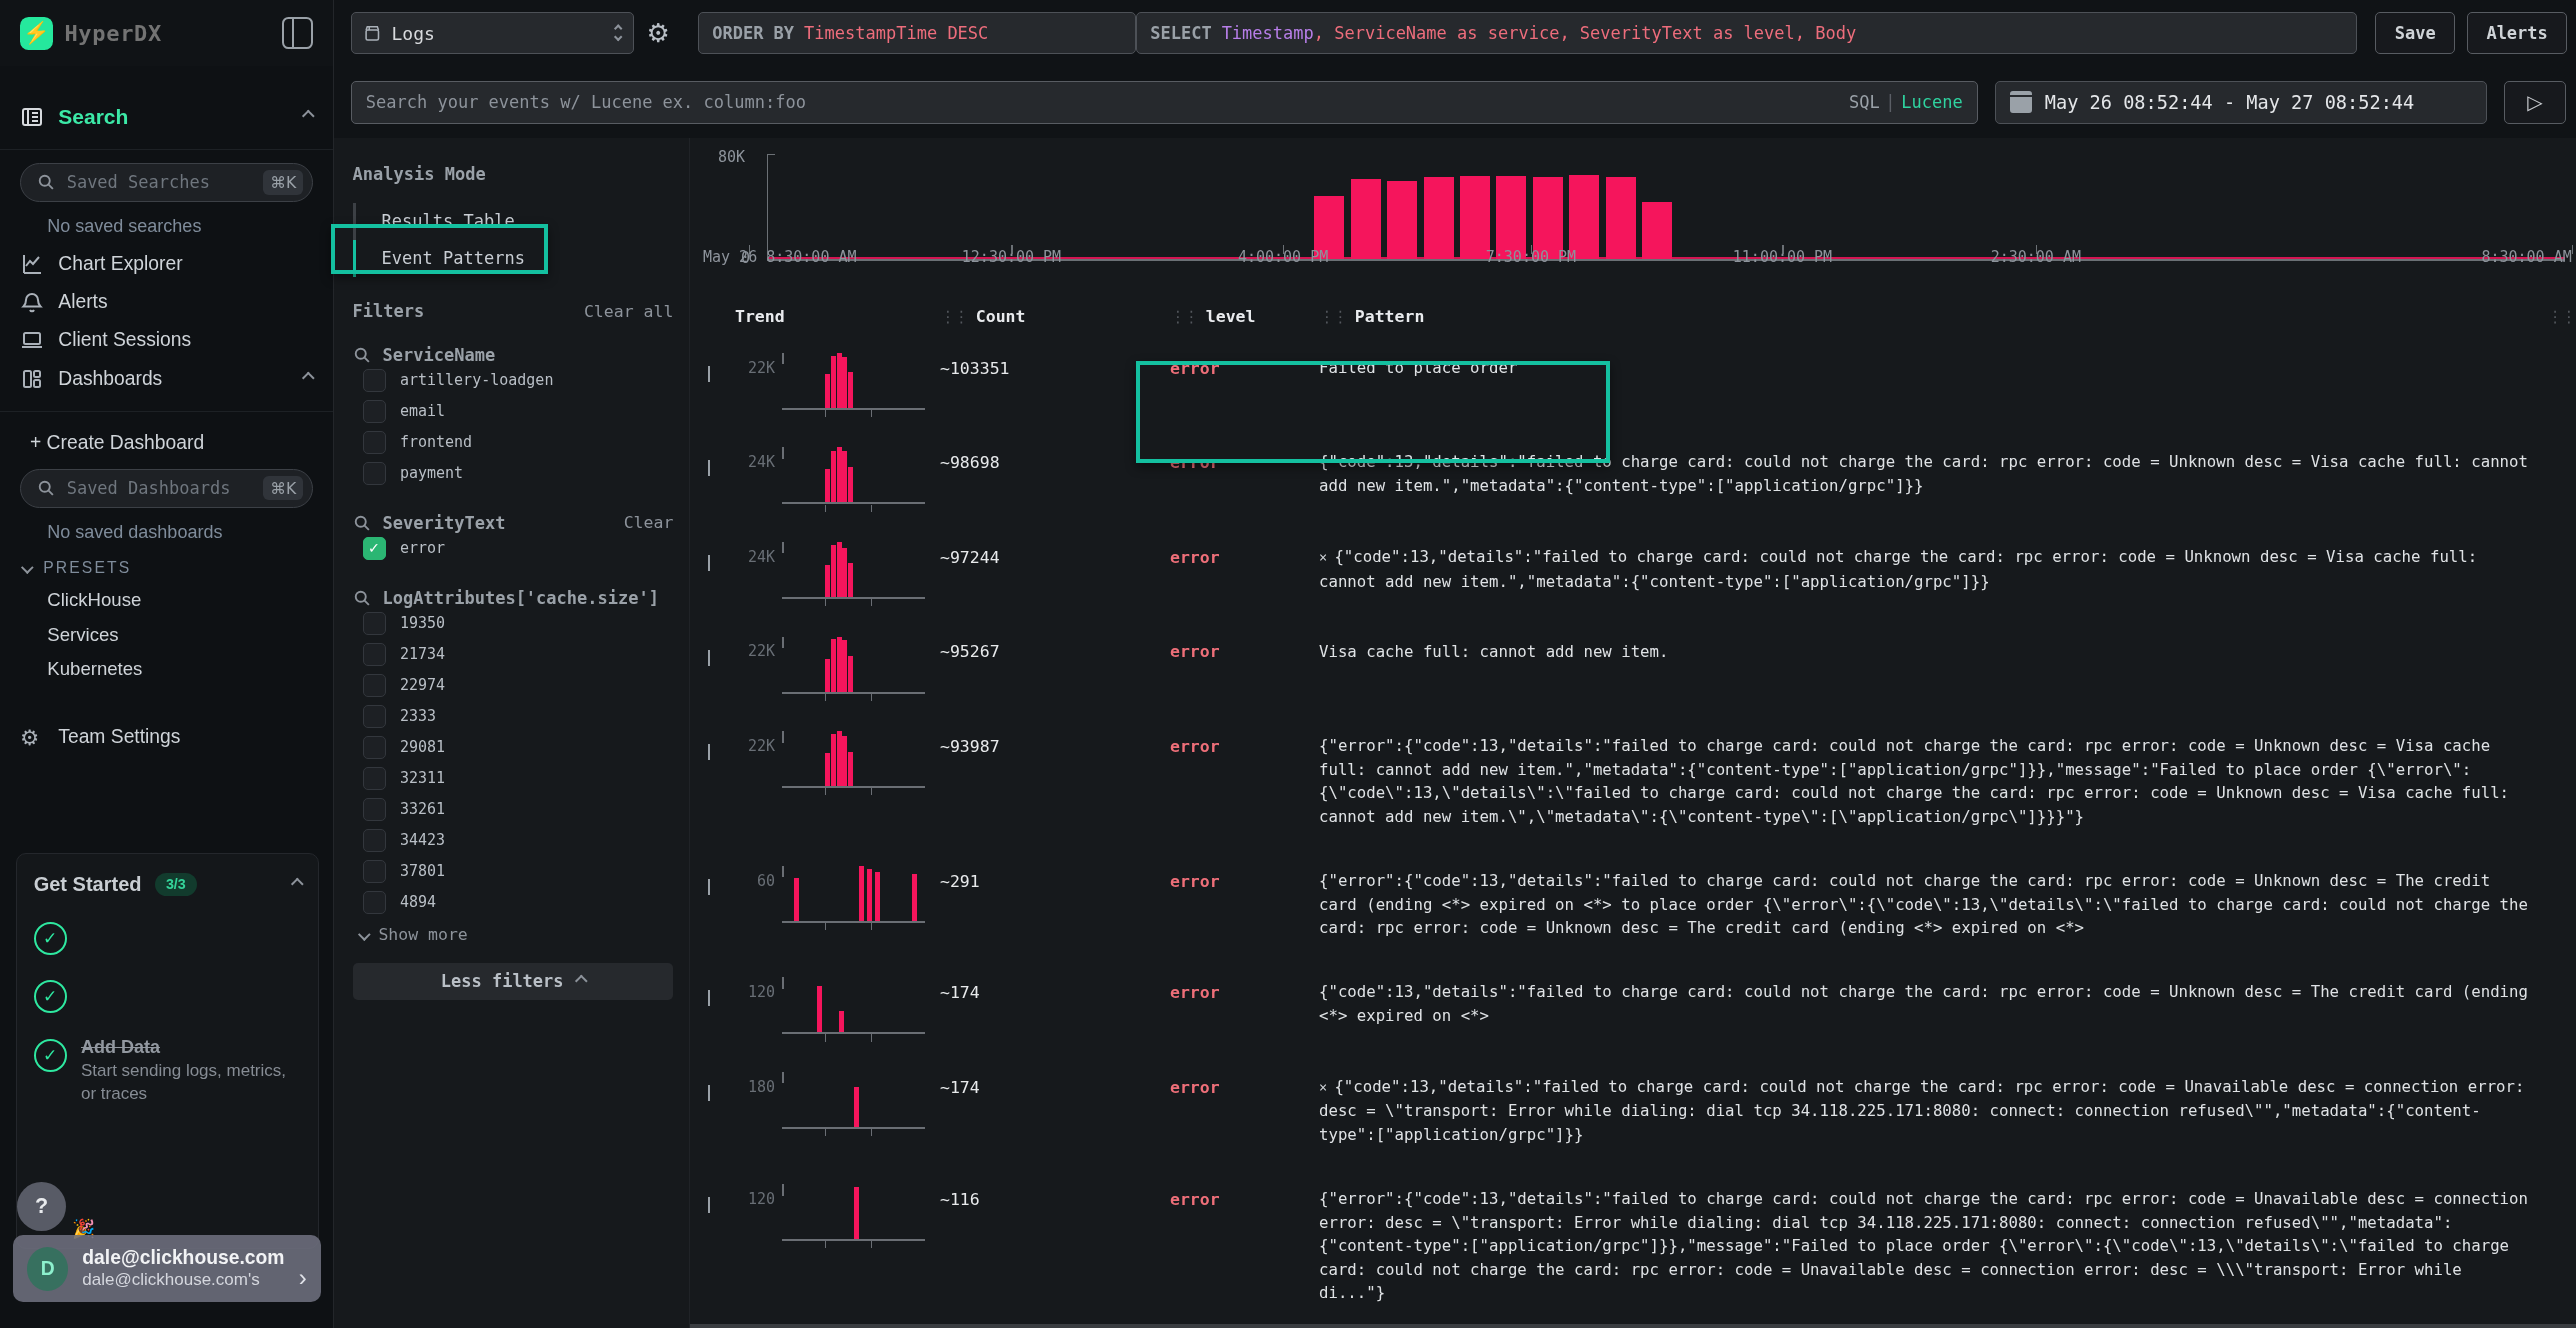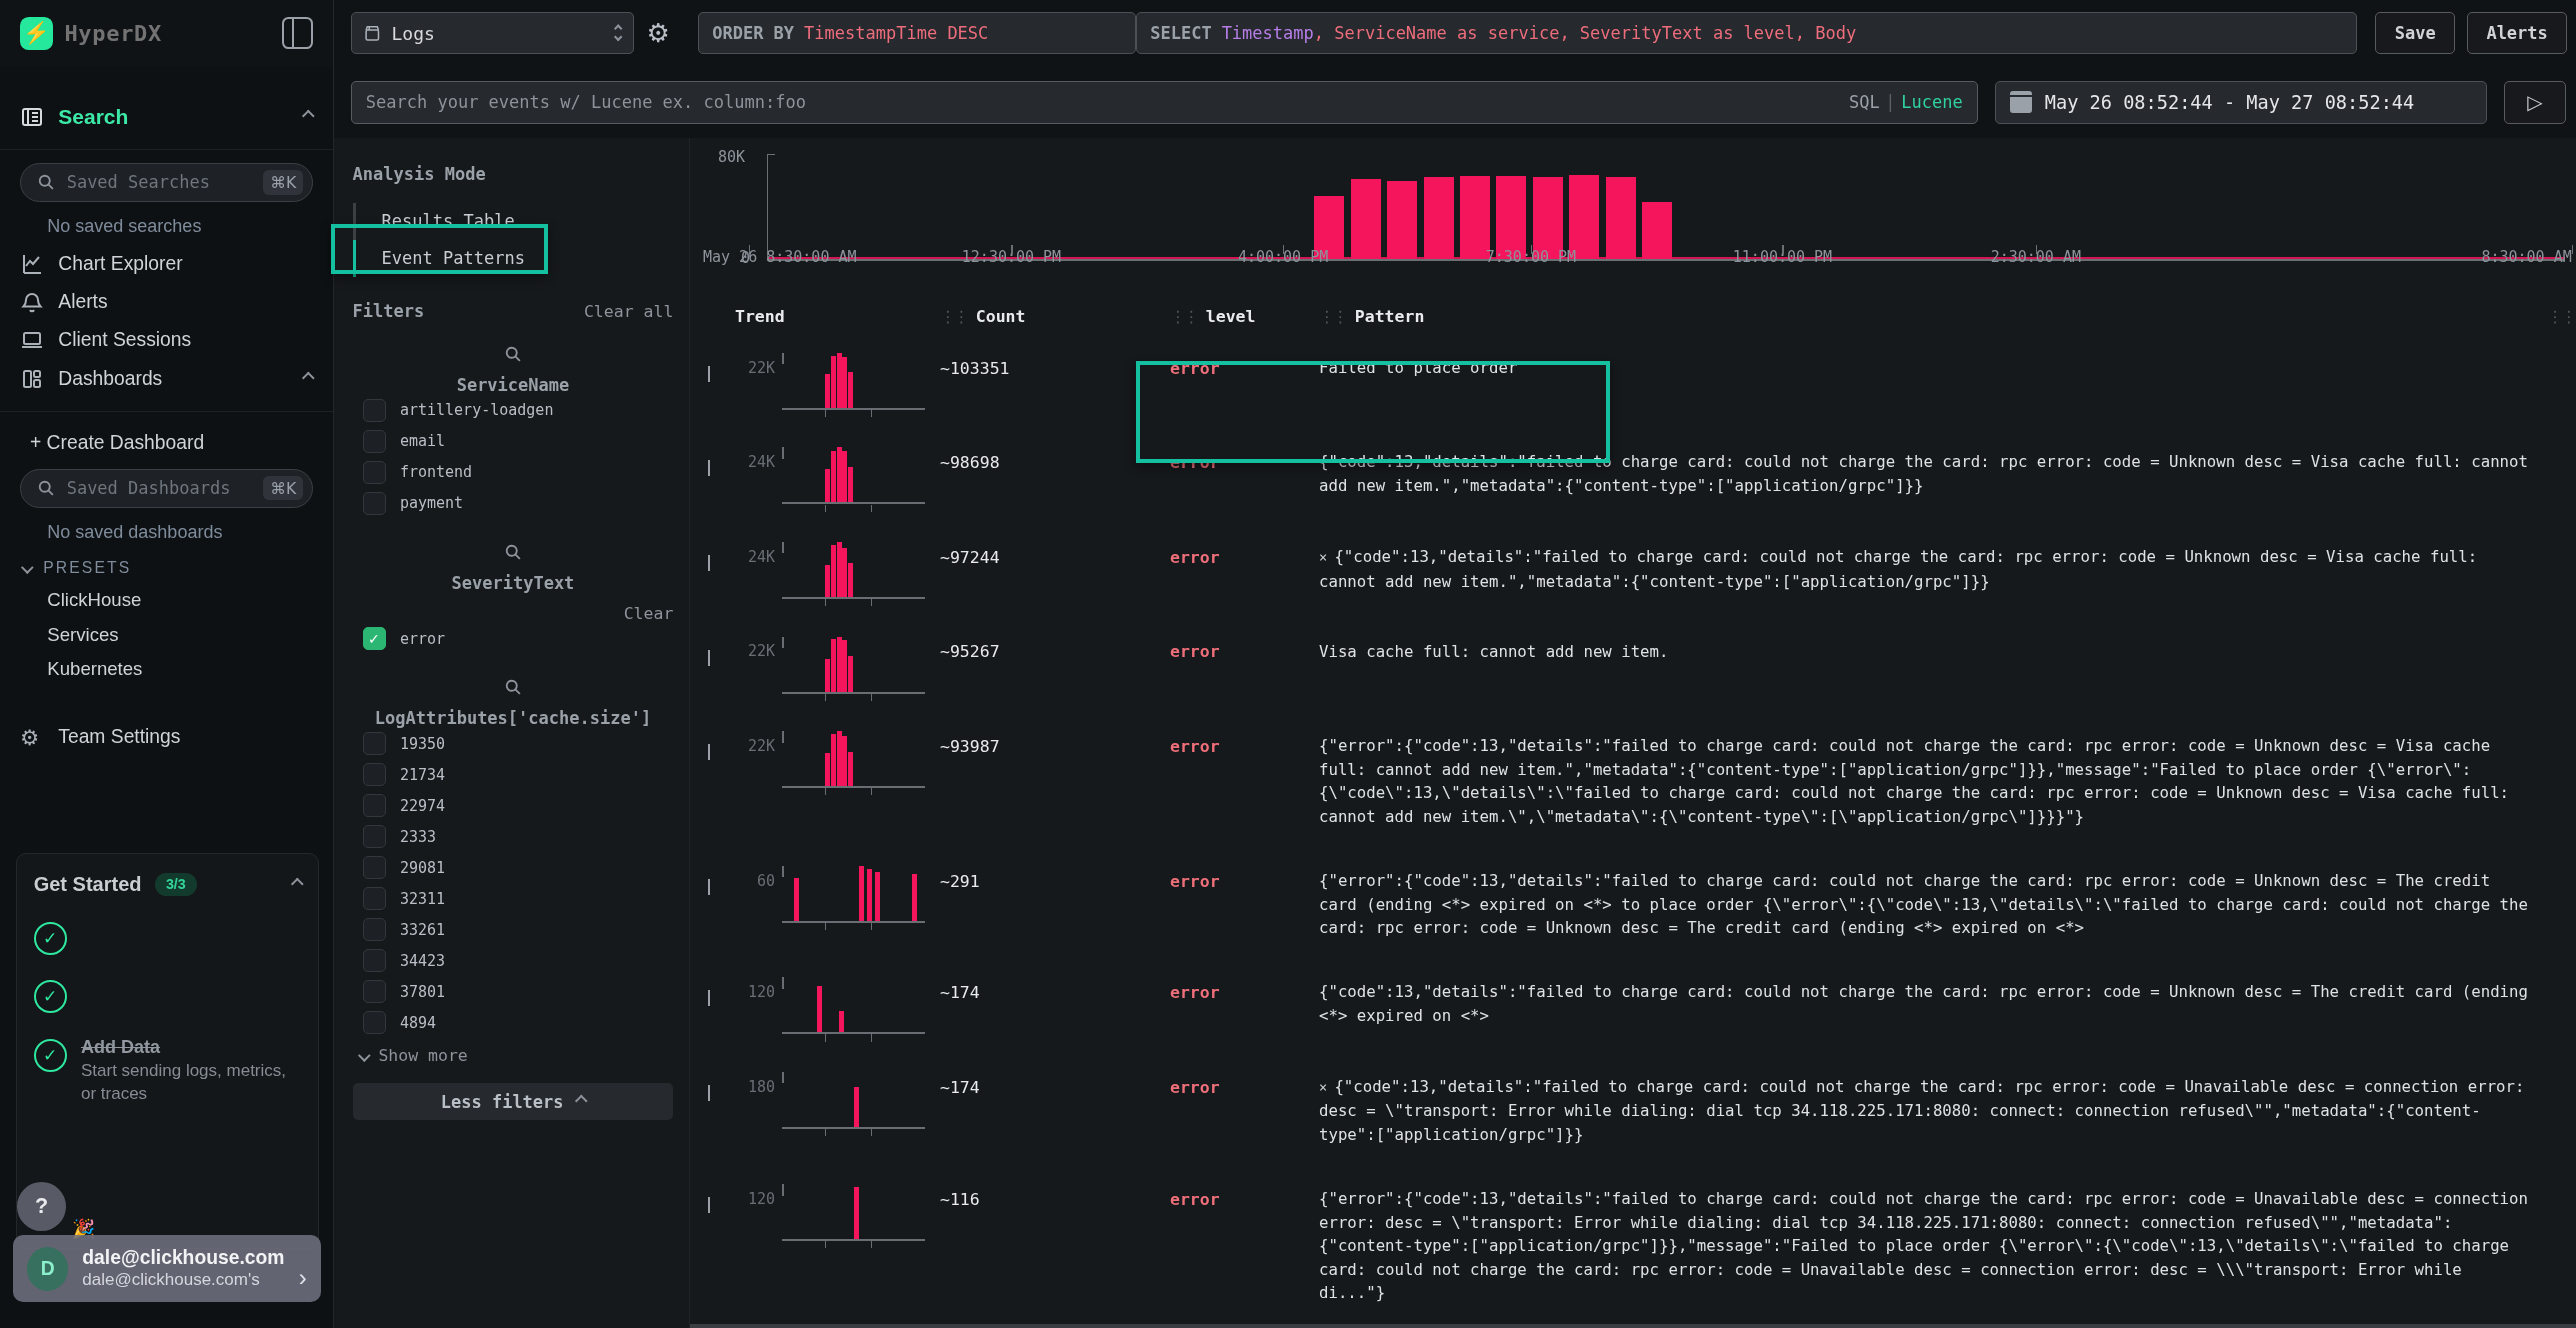--- a/index.html
+++ b/index.html
@@ -103,21 +103,21 @@
   .columns { display:flex; margin-left:334px; height:1191px; background:#16191c; }
   .analysis { width:356px; flex:0 0 356px; border-right:0.7px solid #202327; padding:26px 15.7px 0 18.6px; }
   .panel-title { color:#9aa1a8; font-weight:bold; font-size:17px; font-family:"DejaVu Sans Mono", monospace; }
   .modes { margin-top:18.6px; }
   .mode-item { font-family:"DejaVu Sans Mono", monospace; font-size:17px; color:#c9ced4;
                border-left:3.6px solid #3c4045; padding:8.6px 0 8.6px 26px; }
   .mode-item.active { border-left-color:#14c0a0; }
   .filters-row { display:flex; align-items:baseline; margin-top:24px; }
   .filters-row .clear-all { margin-left:auto; color:#8d939b; font-size:16.5px; font-family:"DejaVu Sans Mono", monospace; }
   .filter-group { margin-top:24px; }
-  .fg-head { display:flex; align-items:center; gap:11.4px; color:#9aa1a8;flex-direction:column; }
+  .fg-head { display:flex; align-items:center; gap:11.4px; color:#9aa1a8; }
   .fg-name { font-family:"DejaVu Sans Mono", monospace; font-weight:bold; font-size:17px; }
   .fg-clear { margin-left:auto; color:#8d939b; font-size:16.5px; font-family:"DejaVu Sans Mono", monospace; }
   .cb-row { display:flex; align-items:center; gap:14.3px; padding:4.3px 0 4.3px 10px; height:31px; }
   .cb { width:23px; height:23px; border-radius:5px; background:#1d2024; border:1.4px solid #33373d;
         display:flex; align-items:center; justify-content:center; color:#fff; font-size:14.3px; }
   .cb.checked { background:#2bb673; border-color:#2bb673; }
   .cb-label { color:#b9bfc6; font-family:"DejaVu Sans Mono", monospace; font-size:15px; }
   .show-more { display:flex; align-items:center; gap:10px; color:#8d939b; font-size:16.5px;
                font-family:"DejaVu Sans Mono", monospace; padding:7.2px 0 0 7.2px; }
   .less-filters { margin-top:18.6px; height:37px; background:#26292d; border-radius:5px; display:flex;

